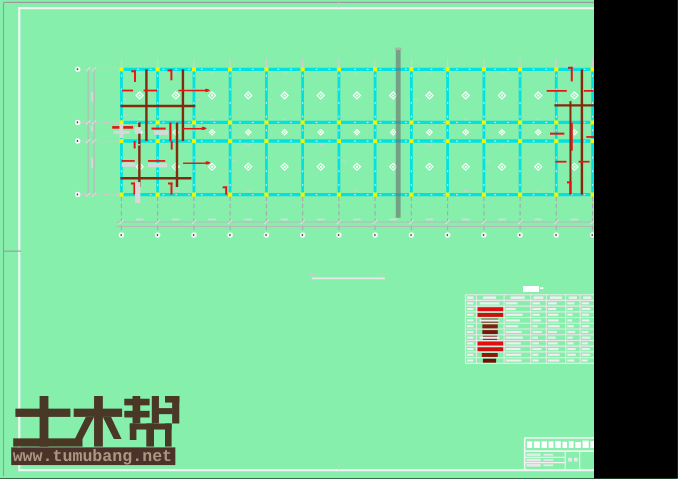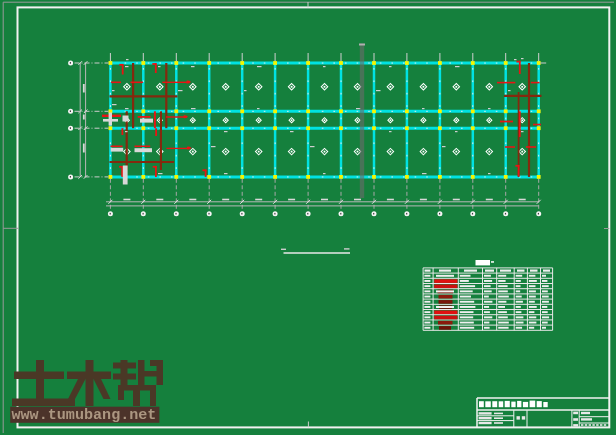--- a/index.html
+++ b/index.html
@@ -1,15 +1,15 @@
 <!DOCTYPE html>
 <html><head><meta charset="utf-8">
 <style>
 html,body{margin:0;padding:0;background:#000;}
-#page{position:relative;width:616px;height:435px;background:#15803d;overflow:hidden;}
+#page{position:relative;width:540px;height:435px;background:#86efac;overflow:hidden;}
 </style></head>
 <body>
 
 <div id="page">
 <svg width="616" height="435" viewBox="0 0 616 435">
 
 <line x1="3.2" y1="2.2" x2="614.0" y2="2.2" stroke="#9a9a9a" stroke-width="1"></line>
 <line x1="3.2" y1="2.2" x2="3.2" y2="433.0" stroke="#9a9a9a" stroke-width="1"></line>
 
 <rect x="17.5" y="7.4" width="591.8" height="420.0" fill="none" stroke="#f2f2f2" stroke-width="2"></rect>

